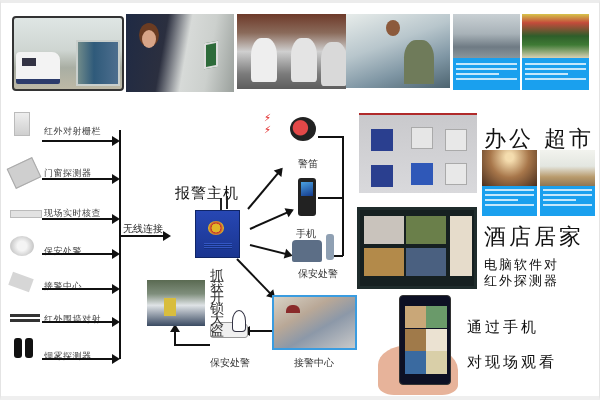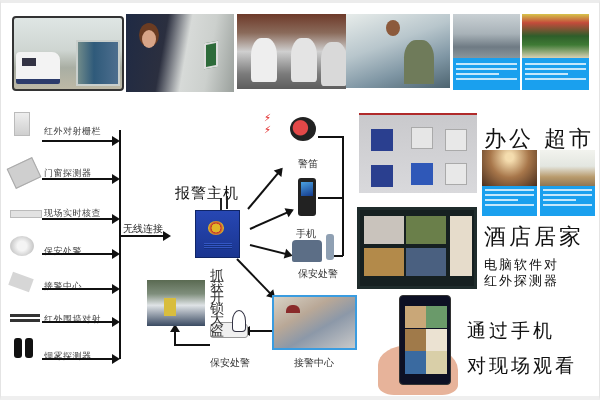--- a/index.html
+++ b/index.html
@@ -87,21 +87,21 @@
   .arrow-left:after { content:""; position:absolute; left:-6px; top:-4px; border-right:8px solid #111; border-top:5px solid transparent; border-bottom:5px solid transparent; }
 
   
   .wall-photo { position:absolute; left:359px; top:113px; width:118px; height:80px;
     background: linear-gradient(180deg, #c9c9cc 0%, #d9d9dc 100%); border-top:2px solid #b02a2a; }
   .wall-photo .pan { position:absolute; width:22px; height:22px; }
   .monitor-photo { position:absolute; left:357px; top:207px; width:120px; height:82px; background:#162021; border:3px solid #1f2c2c; }
   .monitor-photo .q { position:absolute; width:40px; height:28px; }
   .big-text { position:absolute; font-size:22px; color:#111; letter-spacing:3px; white-space:nowrap; }
   .mid-text { position:absolute; font-size:13px; color:#111; letter-spacing:2px; white-space:nowrap; line-height:15px; }
-  .hand-text { position:absolute; font-size:19px; color:#111; letter-spacing:3px; white-space:nowrap; }
+  .hand-text { position:absolute; font-size:15px; color:#111; letter-spacing:3px; white-space:nowrap; }
   .scene-card { position:absolute; top:150px; width:55px; height:66px; background:#1aa0ee; overflow:hidden; }
   .scene-card .img { height:36px; }
   .scene-card .ln { height:2px; background:rgba(255,255,255,.75); margin:3px 3px; }
   .card-hotel { left: 482px; }
   .card-hotel .img { background: radial-gradient(ellipse at 50% 20%, #f4dcae 10%, #a7764a 50%, #4a2f1e 100%); }
   .card-home { left: 540px; }
   .card-home .img { background: linear-gradient(180deg, #f2f3ee 0%, #e3e6e0 45%, #b99b6c 75%, #8e7654 100%); }
 
   .smartphone { position:absolute; left:399px; top:295px; width:52px; height:90px; background:#0d1024; border-radius:4px; border:1px solid #333; }
   .smartphone .scr { position:absolute; left:5px; top:10px; width:42px; height:68px;

